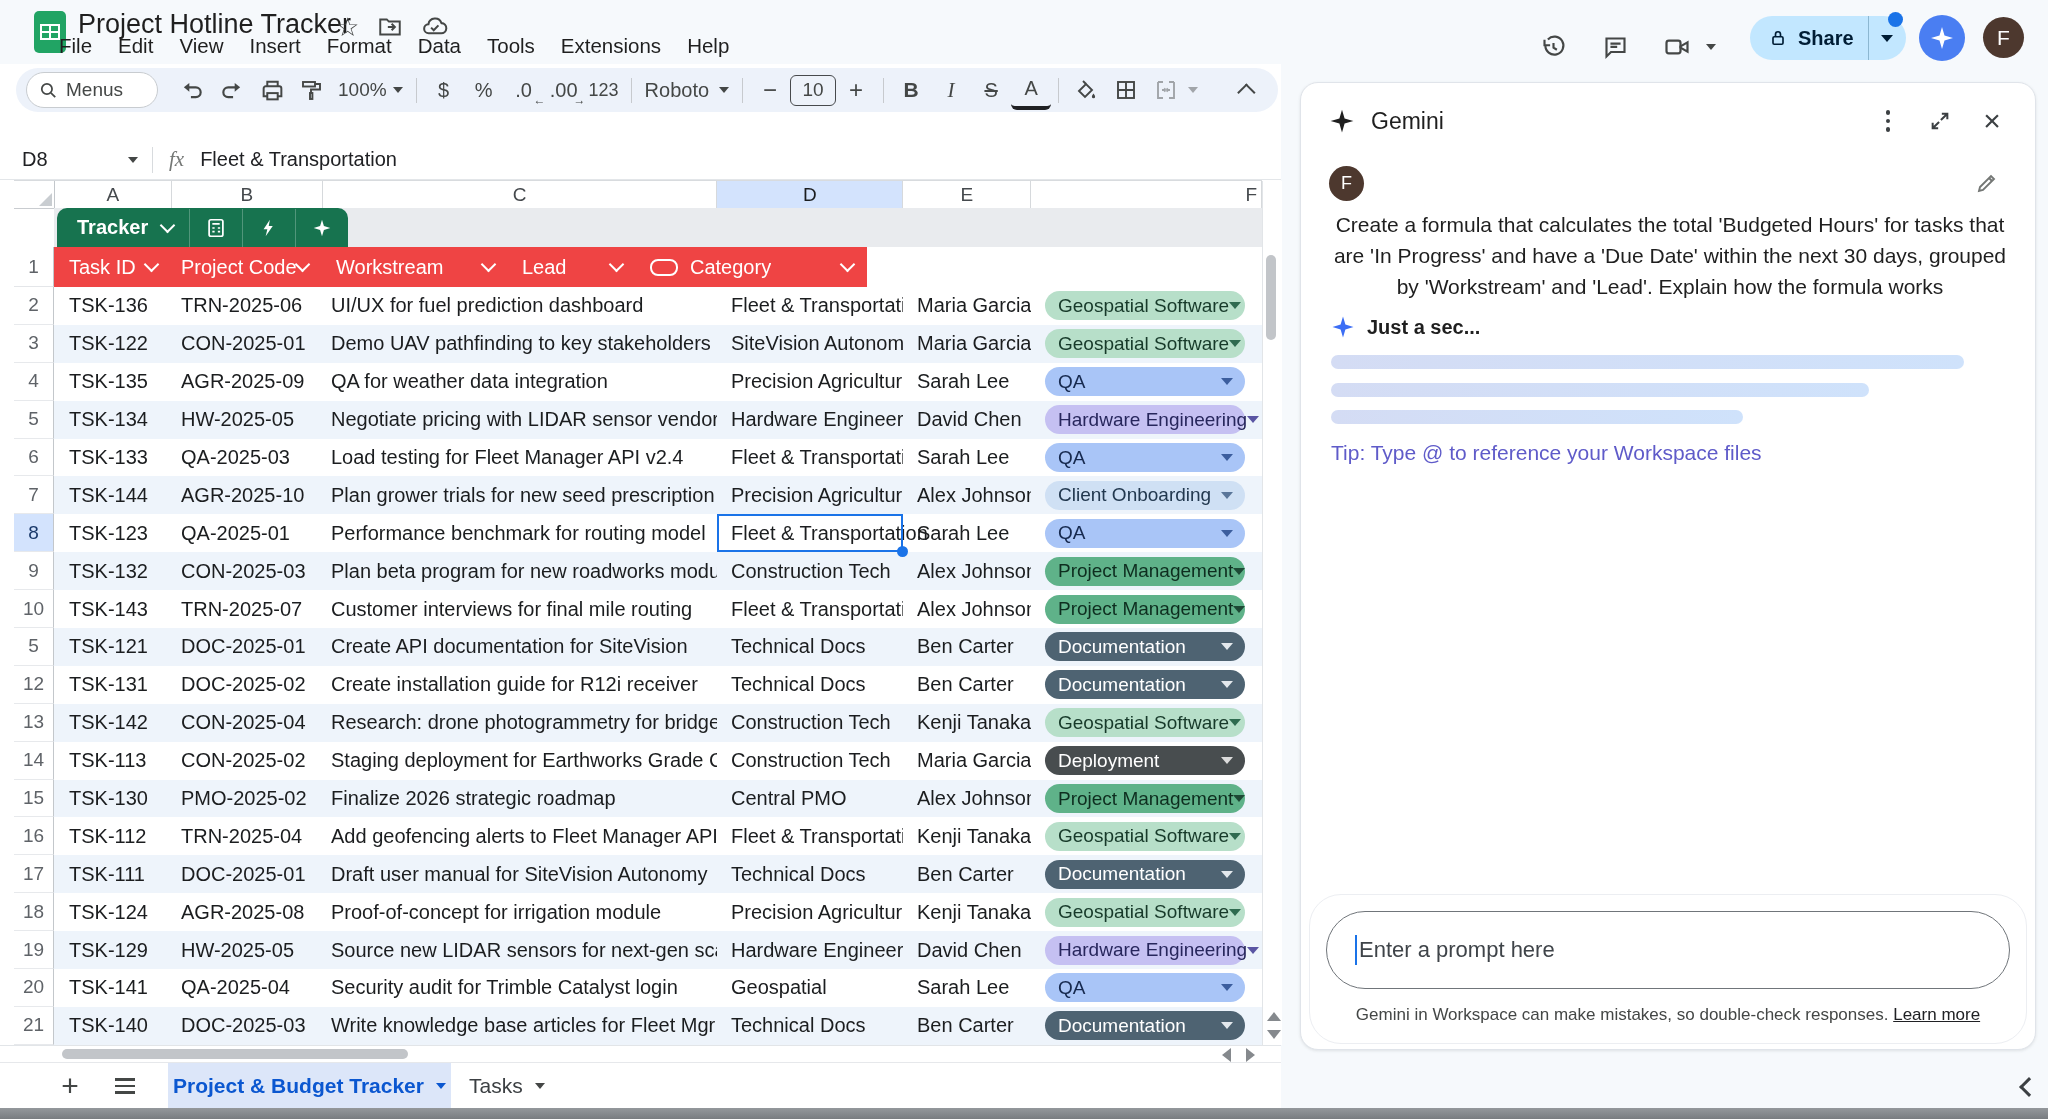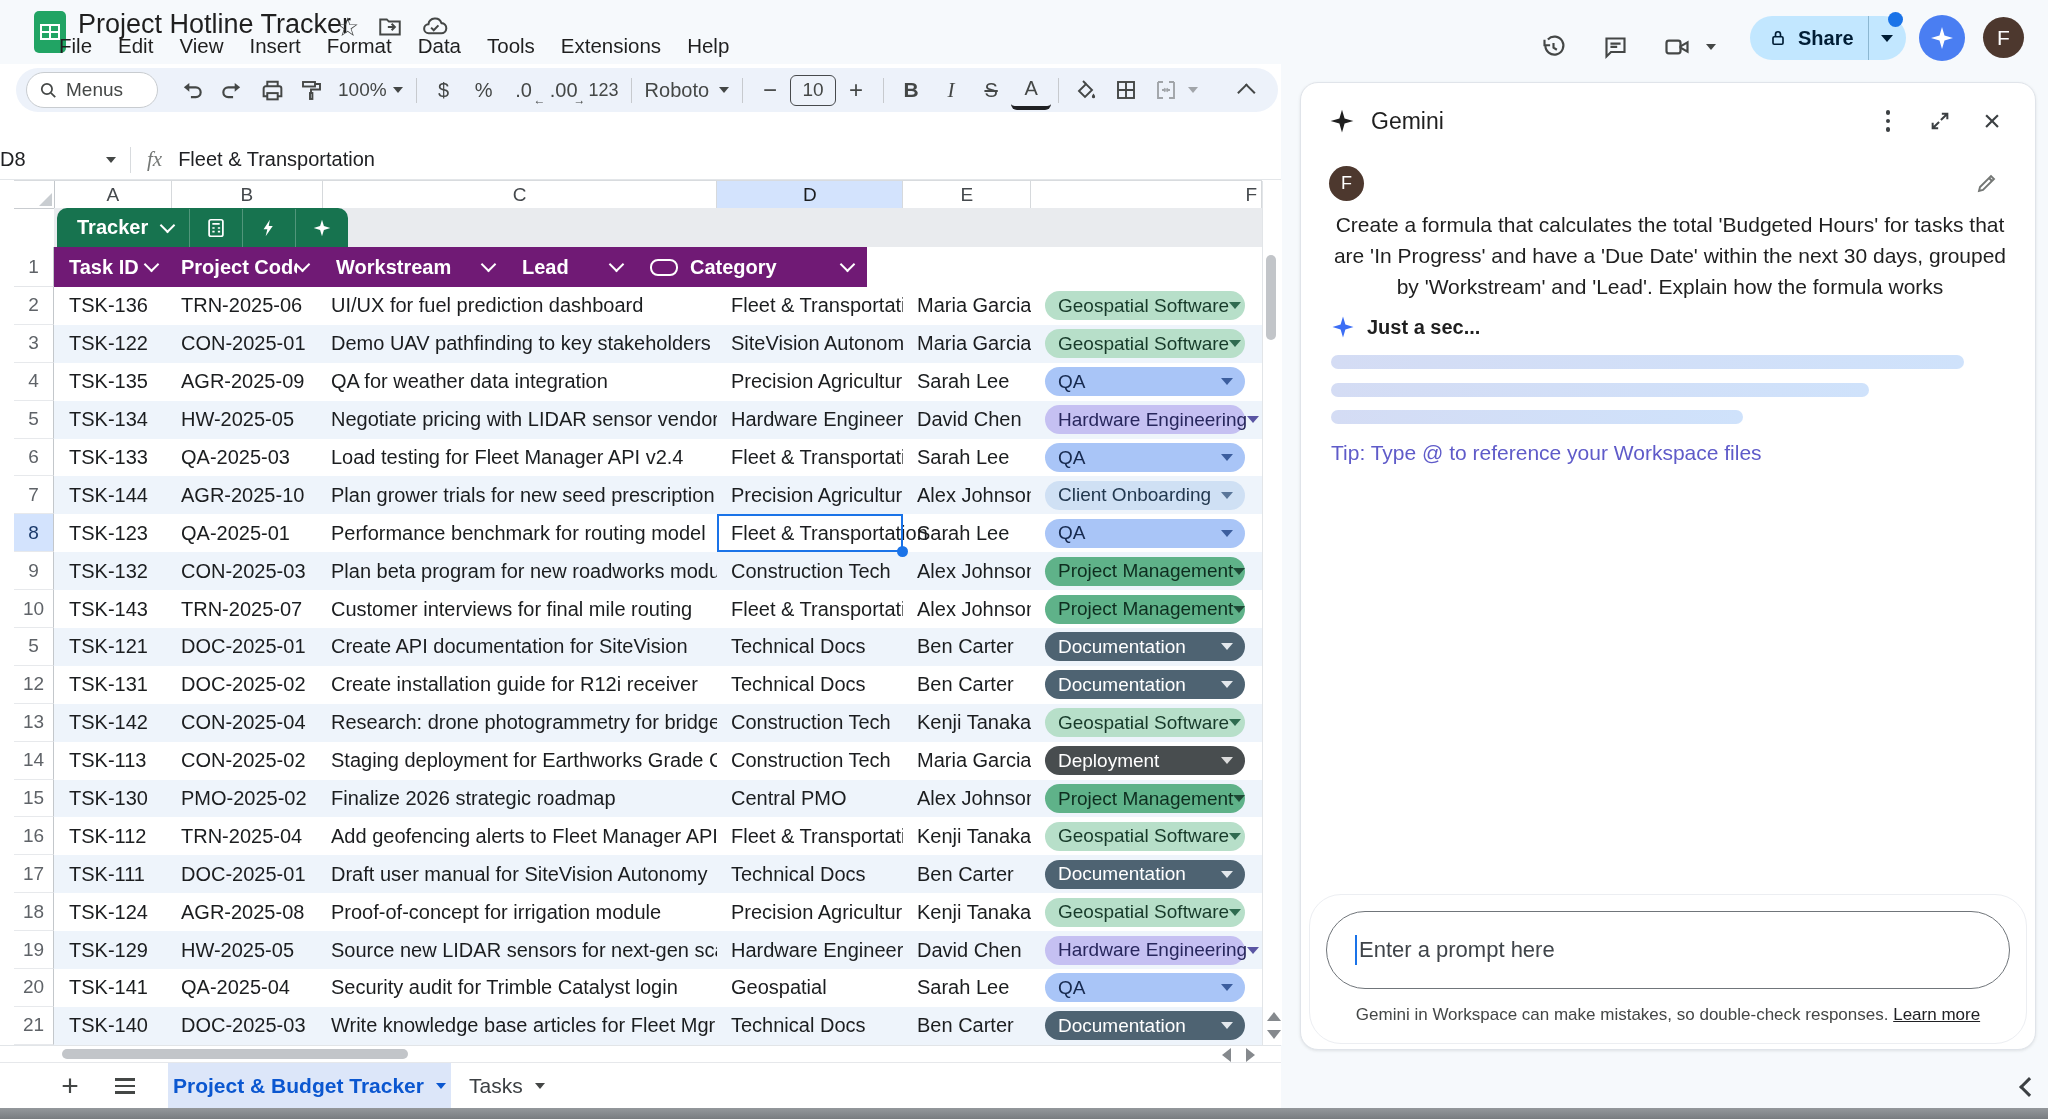--- a/index.html
+++ b/index.html
@@ -42,21 +42,21 @@
   .size-box{width:44px;height:29px;border:1.5px solid #474a4d;border-radius:6px;display:flex;align-items:center;justify-content:center;font-size:19px;}
   .bold-i{font-weight:bold;font-size:21px;}
   .italic-i{font-style:italic;font-family:"Liberation Serif",serif;font-size:21px;}
   .strike-i{text-decoration:line-through;font-size:20px;}
   .tcolor-i{font-size:20px;border-bottom:4px solid #202124;line-height:22px;}
   .collapse-btn{margin-left:auto;}
   .chevup{width:11px;height:11px;border-left:2.5px solid #444746;border-top:2.5px solid #444746;transform:rotate(45deg) translateY(3px);}
 
   
   .formula-bar{left:0;top:140px;width:1281px;height:39px;background:#fff;border-bottom:1px solid #e3e6e9;display:flex;align-items:center;}
-  .name-box{width:116px;display:flex;align-items:center;justify-content:space-between;font-size:20px;color:#202124;}
+  .name-box{width:116px;display:flex;align-items:center;justify-content:space-between;padding-left:22px;font-size:20px;color:#202124;}
   .fb-div{width:1px;height:26px;background:#d8dbde;margin:0 10px 0 14px;}
   .fx{font-style:italic;font-family:"Liberation Serif",serif;color:#747775;font-size:21px;margin:0 16px 0 6px;}
   .fb-value{font-size:20px;color:#202124;}
 
   
   .letters-row{left:14px;top:180px;width:1248px;height:27px;display:flex;border-top:1px solid #d8dbde;border-bottom:1px solid #c9ccd0;box-sizing:content-box;}
   .corner-cell{width:40px;background:#fff;border-right:1px solid #c3c7cb;position:relative;}
   .corner-cell::after{content:"";position:absolute;right:2px;bottom:2px;border-left:13px solid transparent;border-bottom:13px solid #c9cdd1;}
   .letter-cell{display:flex;align-items:center;justify-content:center;font-size:19px;color:#45494d;border-right:1px solid #d6d9dc;background:#fff;box-sizing:border-box;}
   .letter-cell.sel{background:#d3e3fd;color:#1b1d1f;}
@@ -65,21 +65,21 @@
   
   .tabrow-strip{left:54px;top:208px;width:1208px;height:39px;background:#e9ebee;}
   .tracker-tab{left:57px;top:208px;height:39px;background:#17734f;border-radius:10px 10px 0 0;display:flex;align-items:center;color:#fff;}
   .tracker-label{display:flex;align-items:center;gap:14px;padding:0 16px 0 20px;font-size:20px;font-weight:bold;}
   .ttab-div{width:1px;height:38px;background:rgba(255,255,255,.25);}
   .ttab-icon{width:52px;height:39px;display:flex;align-items:center;justify-content:center;}
   .chev{width:9px;height:9px;border-right:2.5px solid currentColor;border-bottom:2.5px solid currentColor;transform:rotate(45deg);margin-top:-5px;}
 
   .header-row{left:14px;top:247px;width:1248px;height:40px;display:flex;}
   .gutter-head{width:40px;background:#fff;border-right:1px solid #c3c7cb;border-bottom:1px solid #e4e6e9;display:flex;align-items:center;justify-content:center;font-size:19px;color:#5f6368;box-sizing:border-box;}
-  .hcell{background:#701a75;color:#fff;display:flex;align-items:center;justify-content:space-between;font-size:20px;font-weight:700;box-sizing:border-box;}
+  .hcell{background:#ef4444;color:#fff;display:flex;align-items:center;justify-content:space-between;font-size:20px;font-weight:400;box-sizing:border-box;}
   .hcell .lbl{display:flex;align-items:center;gap:12px;white-space:nowrap;overflow:hidden;}
   .hcell .chev{margin-right:14px;flex:none;}
   .stadium{width:24px;height:13px;border:2px solid #fff;border-radius:8px;flex:none;}
 
   .rows{left:14px;top:287px;width:1248px;}
   .grow{display:flex;height:37.9px;background:#fff;}
   .grow.band .dcell{background:#eef4fb;}
   .ncell{width:40px;flex:none;display:flex;align-items:center;justify-content:center;font-size:19px;color:#5f6368;border-right:1px solid #c3c7cb;border-bottom:1px solid #e7e9ec;background:#fff;box-sizing:border-box;}
   .ncell.seln{background:#d3e3fd;color:#1b3a6b;}
   .dcell{display:flex;align-items:center;font-size:20px;color:#1b1d1f;white-space:nowrap;overflow:hidden;box-sizing:border-box;background:#fff;}

